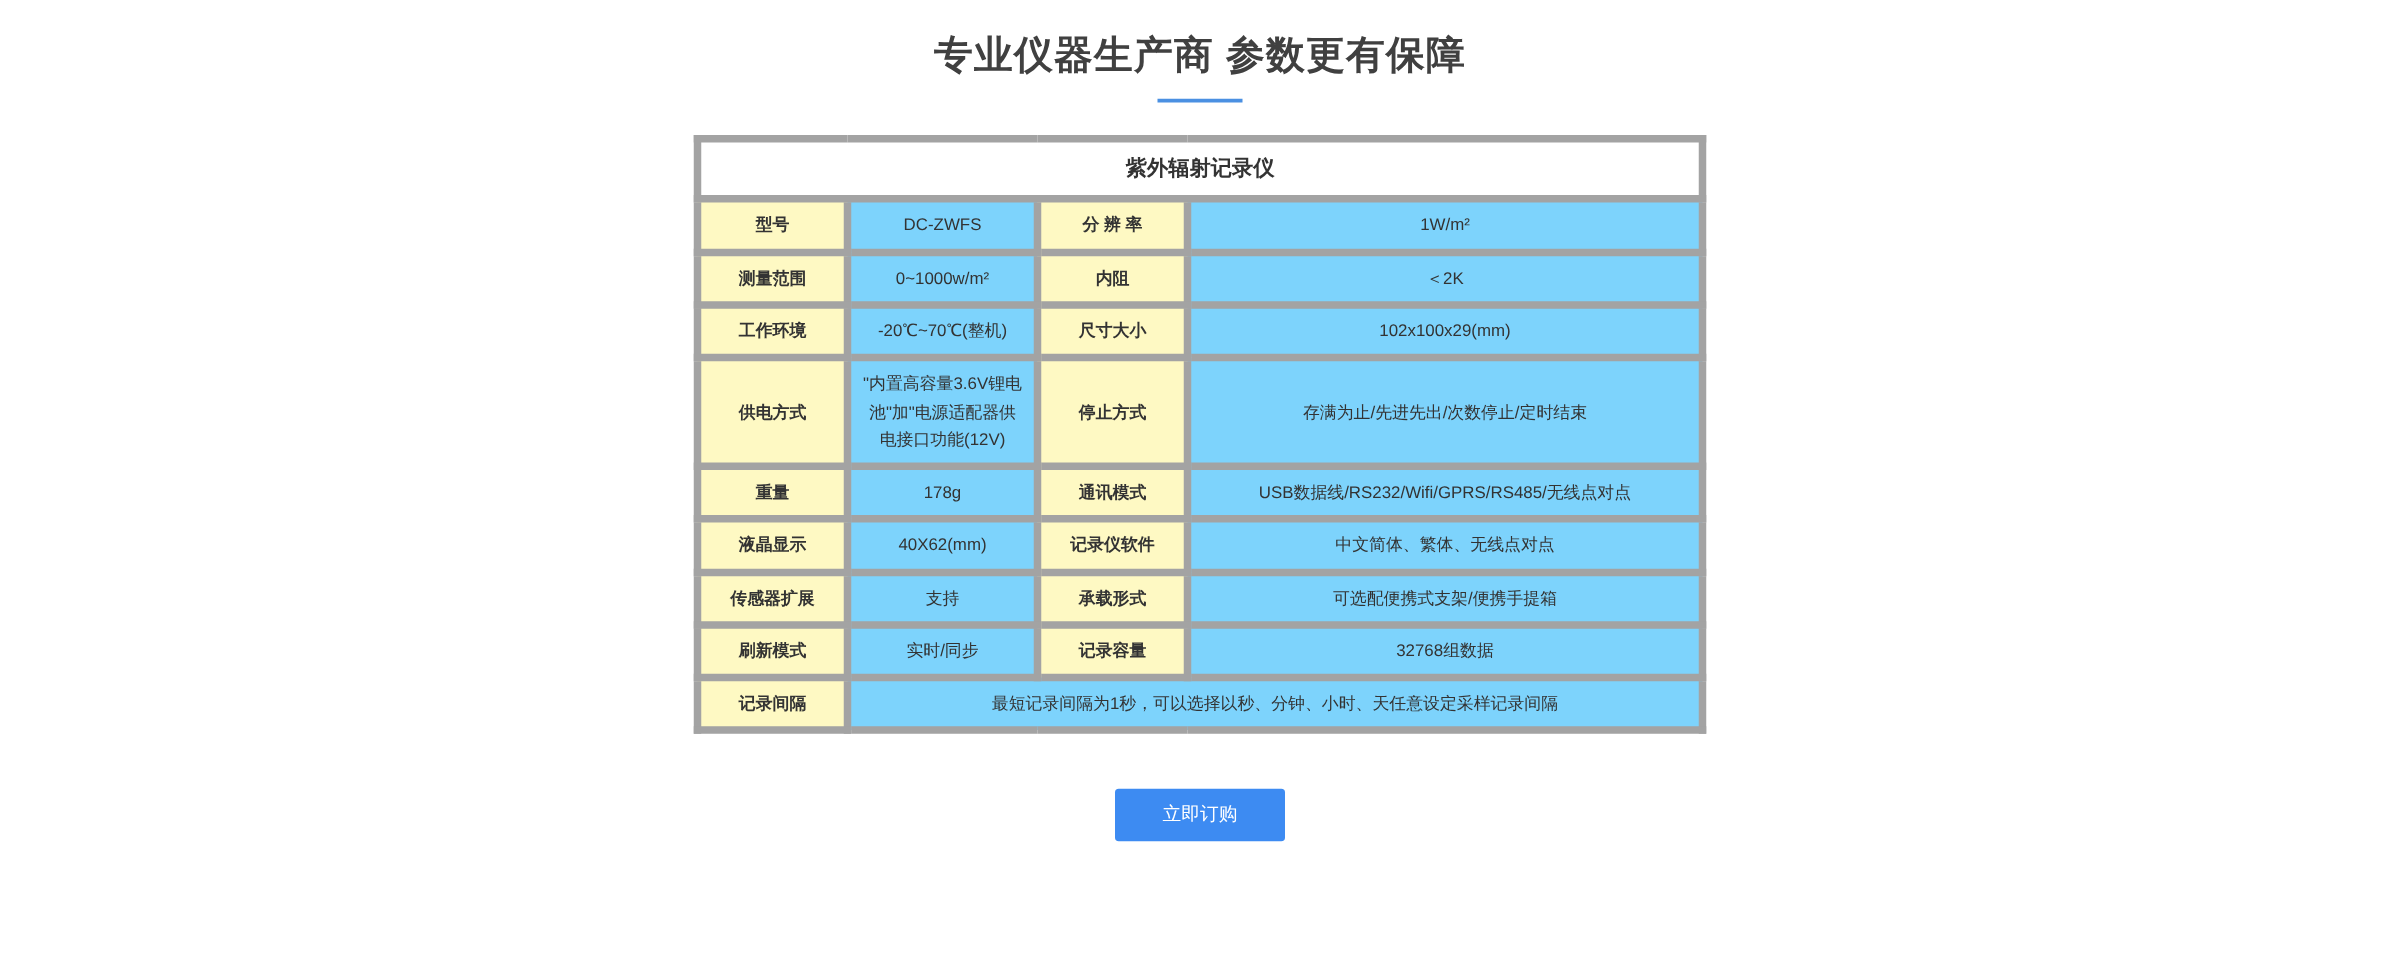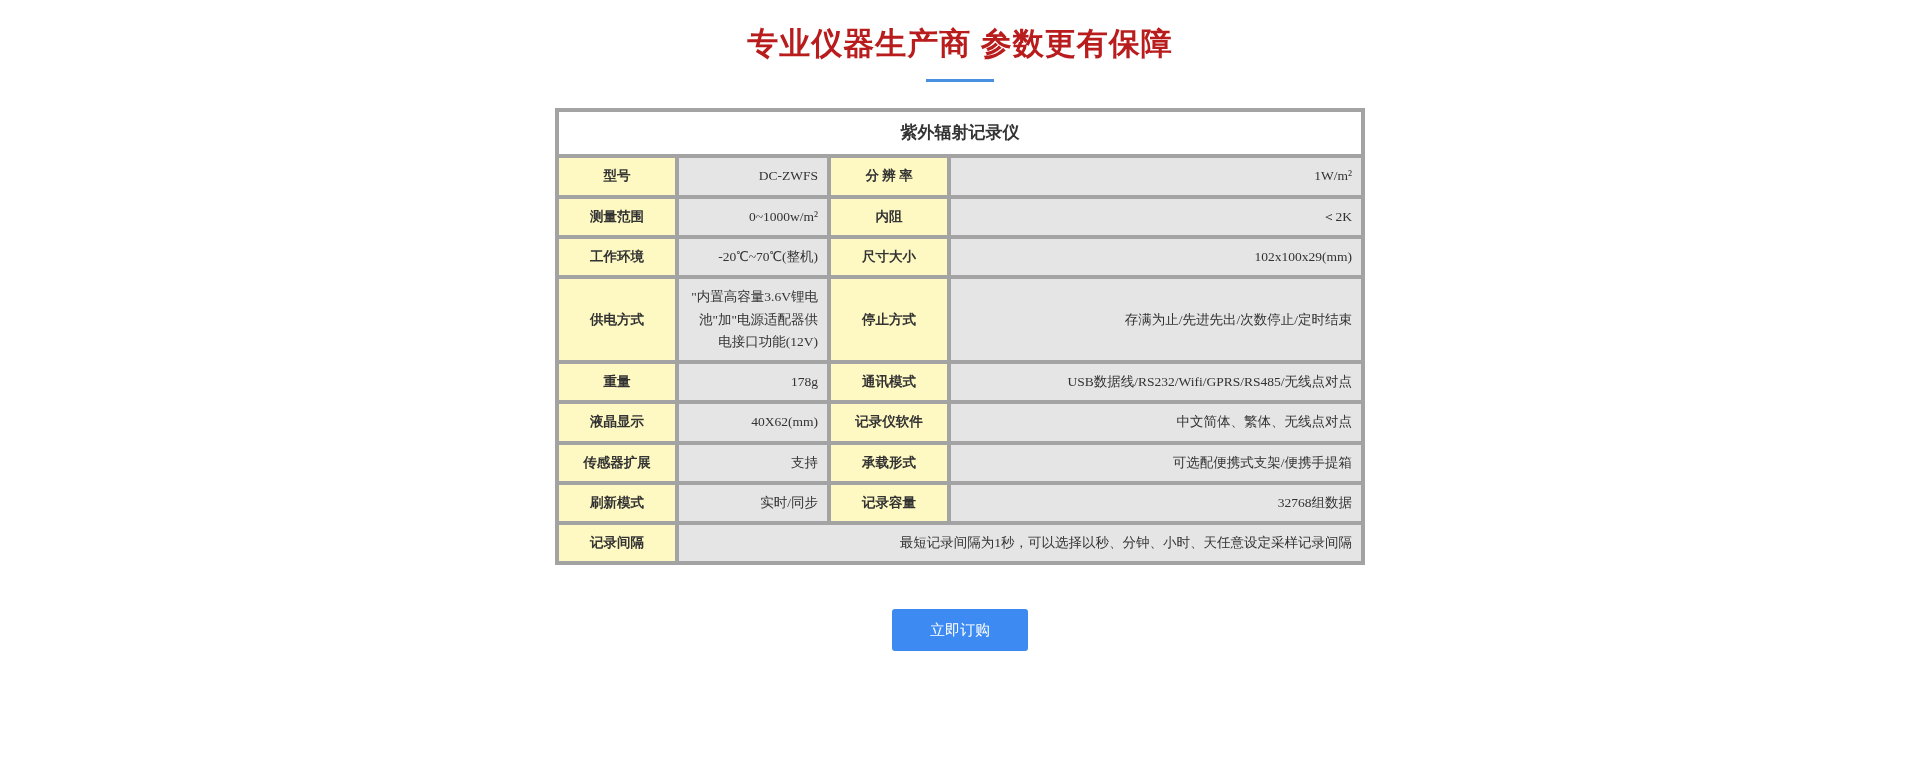--- a/index.html
+++ b/index.html
@@ -22,21 +22,21 @@
   }
 
   
   .heading-wrap {
     text-align: center;
     padding-top: 22px;
   }
   .heading {
     font-size: 31px;
     font-weight: bold;
-    color: #b91c1c;
+    color: #404040;
     letter-spacing: 1px;
     line-height: 1.4;
   }
   .heading-rule {
     width: 68px;
     height: 3px;
     background: #4a90e2;
     margin: 14px auto 0 auto;
   }
 
@@ -46,45 +46,44 @@
     margin: 26px auto 0 auto;
   }
   table.spec {
     width: 100%;
     border-collapse: collapse;
     table-layout: fixed;
     border: 1px solid #b9c6da;
     font-size: 13.5px;
   }
   table.spec td {
-    border: 4px solid #a3a3a3;
+    border: 6px solid #a3a3a3;
     padding: 7px 9px;
     vertical-align: middle;
     line-height: 1.65;
     color: #333333;
-    font-family: Liberation Serif, serif;
   }
   td.title-cell {
     text-align: center;
     font-size: 17px;
     font-weight: bold;
     color: #1a1a1a;
     padding: 13px 9px;
     background: #ffffff;
   }
   td.label {
     background: #fef9c3;
     text-align: center;
     font-weight: bold;
     color: #1f2c3d;
     width: 120px;
   }
   td.value {
-    background: #e5e5e5;
-    text-align: right;
+    background: #7dd3fc;
+    text-align: center;
   }
   td.value-narrow {
     width: 152px;
   }
 
   
   .btn-wrap {
     text-align: center;
     margin-top: 30px;
   }

